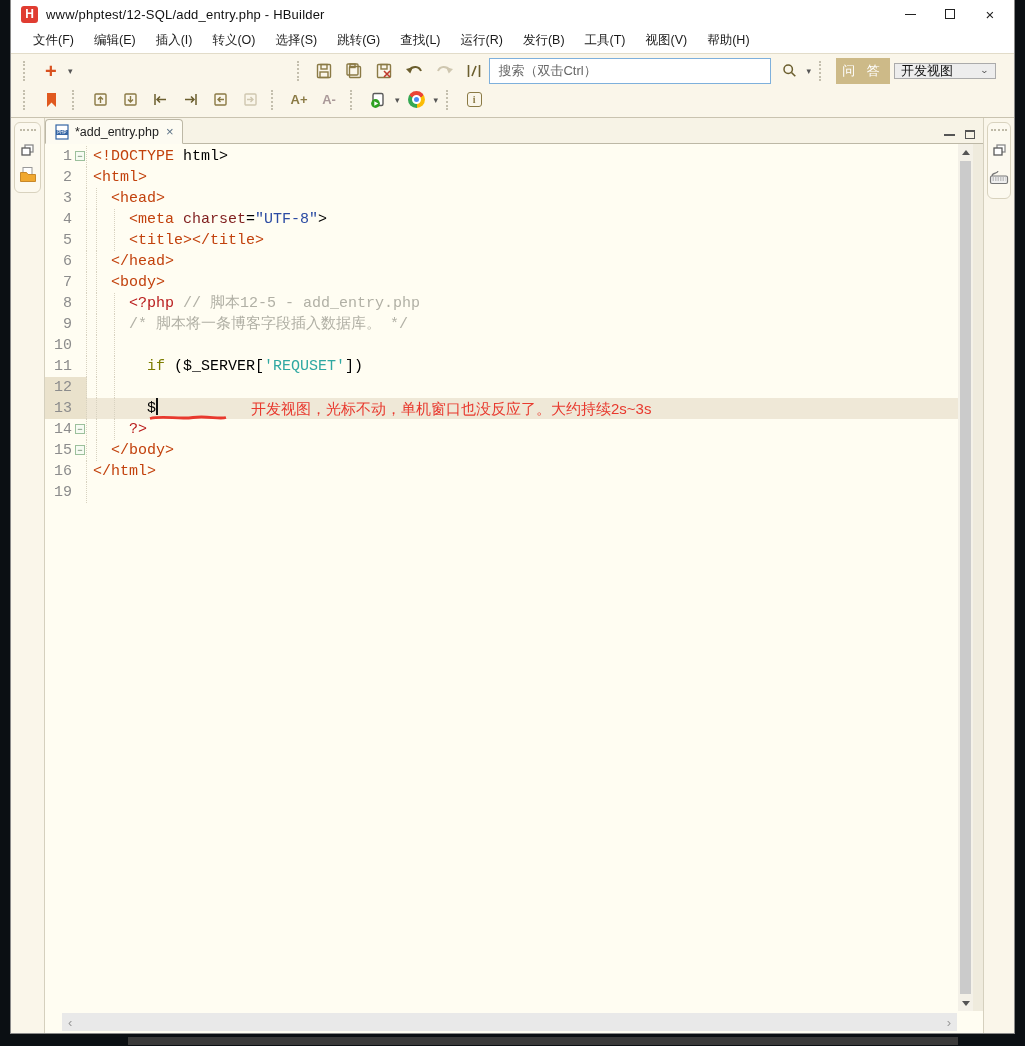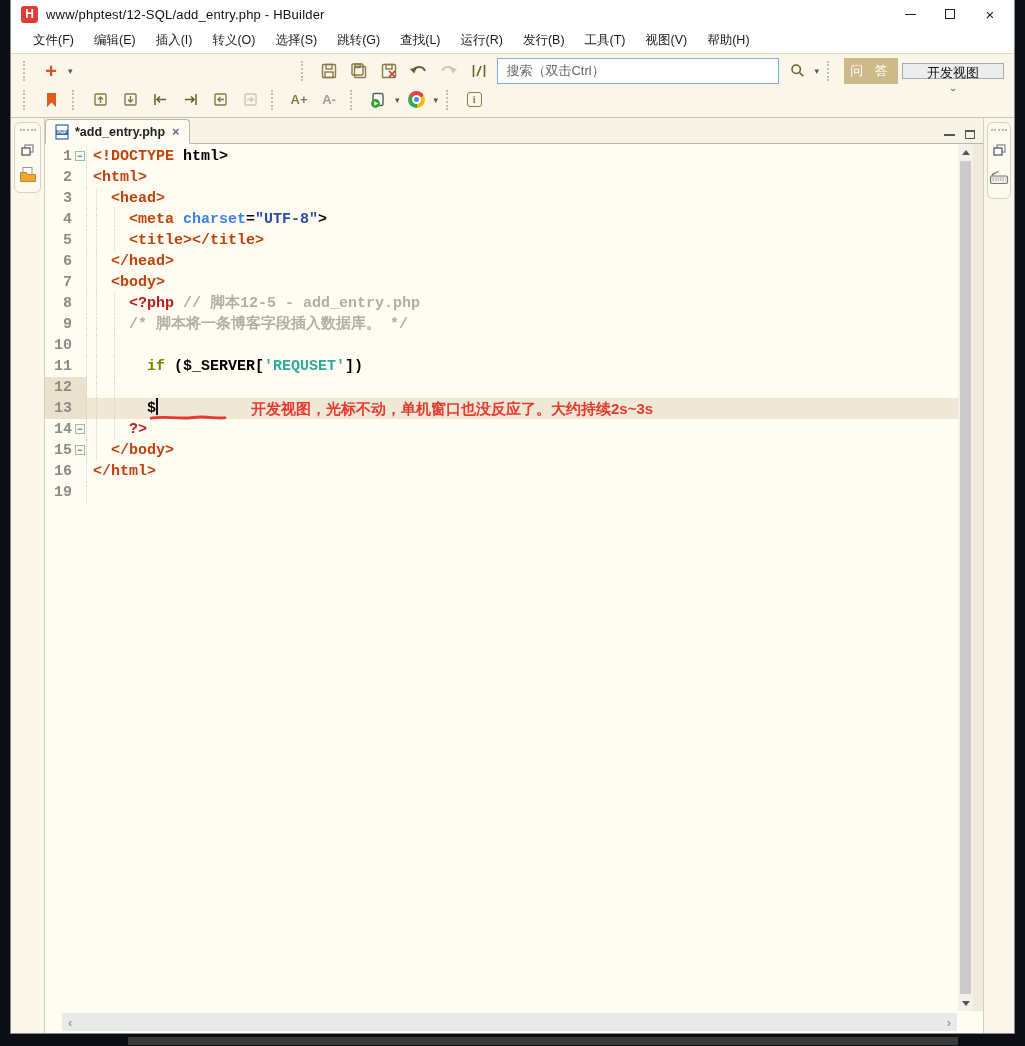--- a/index.html
+++ b/index.html
@@ -37,30 +37,30 @@
   .fontbtn { font-size:13px; color:#8A7A45; font-weight:bold; }
   .fontbtn.dim { color:#A99; }
 
   .searchwrap { display:flex; align-items:center; margin-left:auto; }
   .searchbox { width:282px; height:26px; border:1px solid #7EB0DC; background:#fff; font-size:13px;
                color:#555; padding:0 8px; font-family:"Liberation Sans",sans-serif; }
   .searchbox::placeholder { color:#666; }
   .qa-btn { width:54px; height:26px; background:#CDBA88; color:#fff; font-size:13px; display:flex;
             align-items:center; justify-content:center; letter-spacing:4px; margin:0 4px; }
   .viewsel { width:102px; height:16px; background:#EDEDED; border:1px solid #ABABAB; font-size:13px;
-             color:#111; display:flex; align-items:center; padding:0 6px; justify-content:space-between; margin-right:4px;flex-direction:column; }
+             color:#111; display:flex; align-items:center; padding:0 6px; justify-content:space-between; margin-right:12px; }
   .chev { color:#555; font-size:11px; transform:scaleY(.8); }
 
   
   .chrome { width:17px; height:17px; border-radius:50%; position:relative;
             background:conic-gradient(from -60deg, #EA4335 0 120deg, #FBBC05 0 240deg, #34A853 0 360deg); }
   .chrome::after { content:""; position:absolute; inset:4px; border-radius:50%; background:#4C8BF5; border:2px solid #fff; }
 
   
-  .main { flex:1 1 auto; display:flex; border-top:1px solid #C9C3B0; min-height:0;font-weight:bold; }
+  .main { flex:1 1 auto; display:flex; border-top:1px solid #C9C3B0; min-height:0; }
   .rail { width:34px; background:#FAF6EA; flex:0 0 auto; position:relative; }
   .rail.left { border-right:1px solid #D5D0BE; }
   .rail.right { width:31px; border-left:1px solid #D5D0BE; }
   .railpanel { position:absolute; top:4px; left:3px; right:3px; border:1px solid #D8D2BE; border-radius:6px;
                background:#FCF9EF; padding:3px 0 6px 0; display:flex; flex-direction:column; align-items:center; }
   .hgrip { width:16px; border-top:2px dotted #BFBAA8; margin:3px 0 7px 0; }
   .railbtn { width:22px; height:24px; display:flex; align-items:center; justify-content:center; }
 
   .editor-col { flex:1 1 auto; display:flex; flex-direction:column; min-width:0; background:#FFFDF2; }
 
@@ -80,21 +80,21 @@
   .crow { display:flex; height:21px; line-height:21px; font-family:"Liberation Mono","DejaVu Sans Mono",monospace; font-size:15px; }
   .crow.cur .cline { background:#EFE8D7; }
   .gut { width:42px; flex:0 0 auto; text-align:right; padding-right:14px; color:#8C8C8C; position:relative;
          border-right:1px dotted #D8D2C0; }
   .gut.ghl { background:#EAE2CC; }
   .fold { position:absolute; right:1px; top:5px; width:10px; height:10px; border:1px solid #9CC09C;
           background:#F6FBF2; color:#557755; font-size:9px; line-height:8px; text-align:center;
           font-family:"Liberation Sans",sans-serif; }
   .cline { flex:1 1 auto; padding-left:6px; white-space:pre; position:relative; }
   .guide { position:absolute; top:0; bottom:0; border-left:1px dotted #D8D2C0; }
-  .tok-tag{color:#c2410c} .tok-plain{color:#000000} .tok-attr{color:#3b82f6} .tok-str{color:#2B4BA3}
+  .tok-tag{color:#c2410c} .tok-plain{color:#000000} .tok-attr{color:#7f1d1d} .tok-str{color:#2B4BA3}
   .tok-php{color:#b91c1c} .tok-kw{color:#7D7D00} .tok-comment{color:#B1B0A5} .tok-sqstr{color:#2FA8A2}
   .caret-bar { display:inline-block; width:2px; height:17px; background:#111; vertical-align:-3px; }
   .annot { position:absolute; left:164px; top:0; color:#E8392E; font-family:"Liberation Sans",sans-serif;
            font-size:15px; white-space:nowrap; }
   .redline { position:absolute; left:62px; top:16px; }
 
   
   .vscroll { width:15px; flex:0 0 auto; background:#F4F1E8; display:flex; flex-direction:column; align-items:center; }
   .varrow { height:16px; display:flex; align-items:center; justify-content:center; width:100%; }
   .tri-up { width:0; height:0; border-left:4px solid transparent; border-right:4px solid transparent; border-bottom:5px solid #555; }

